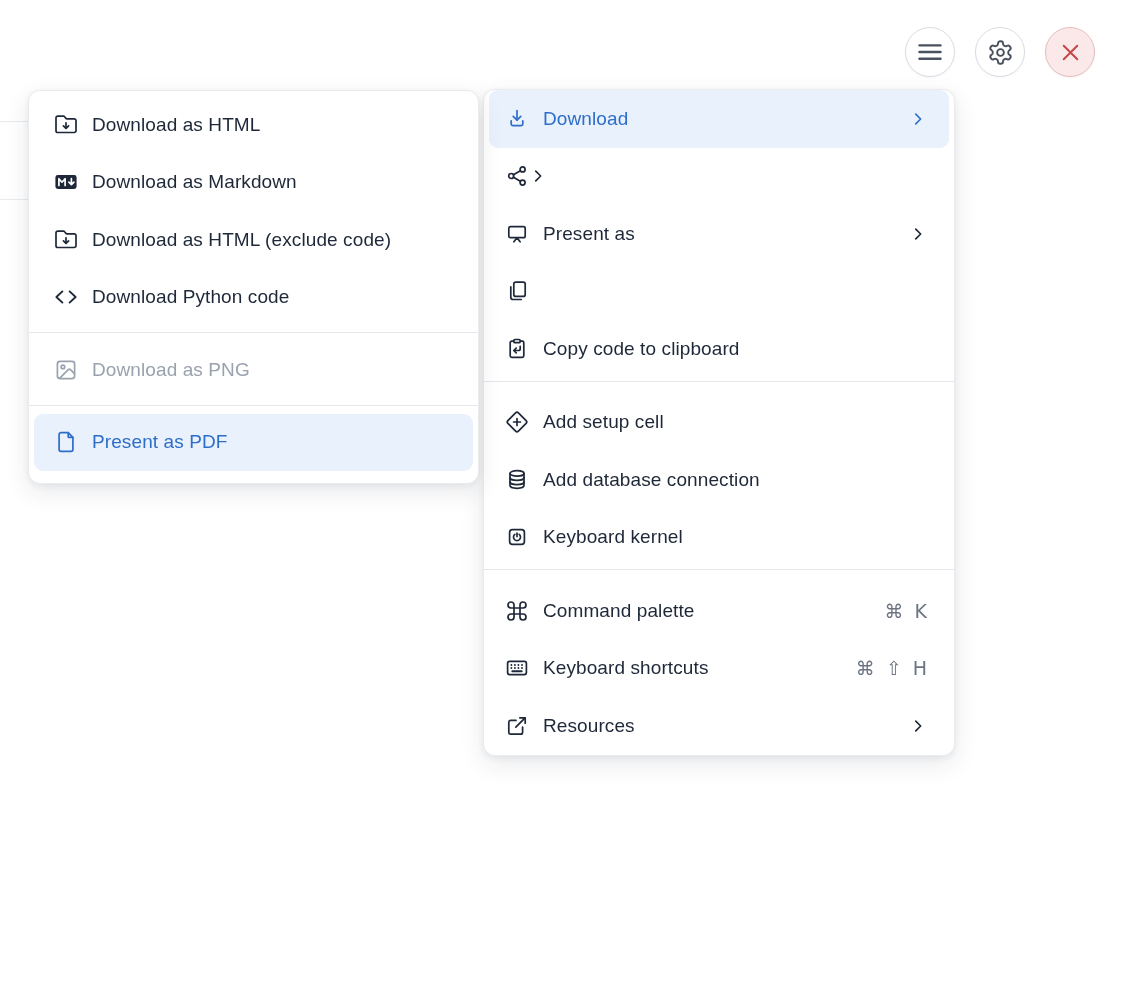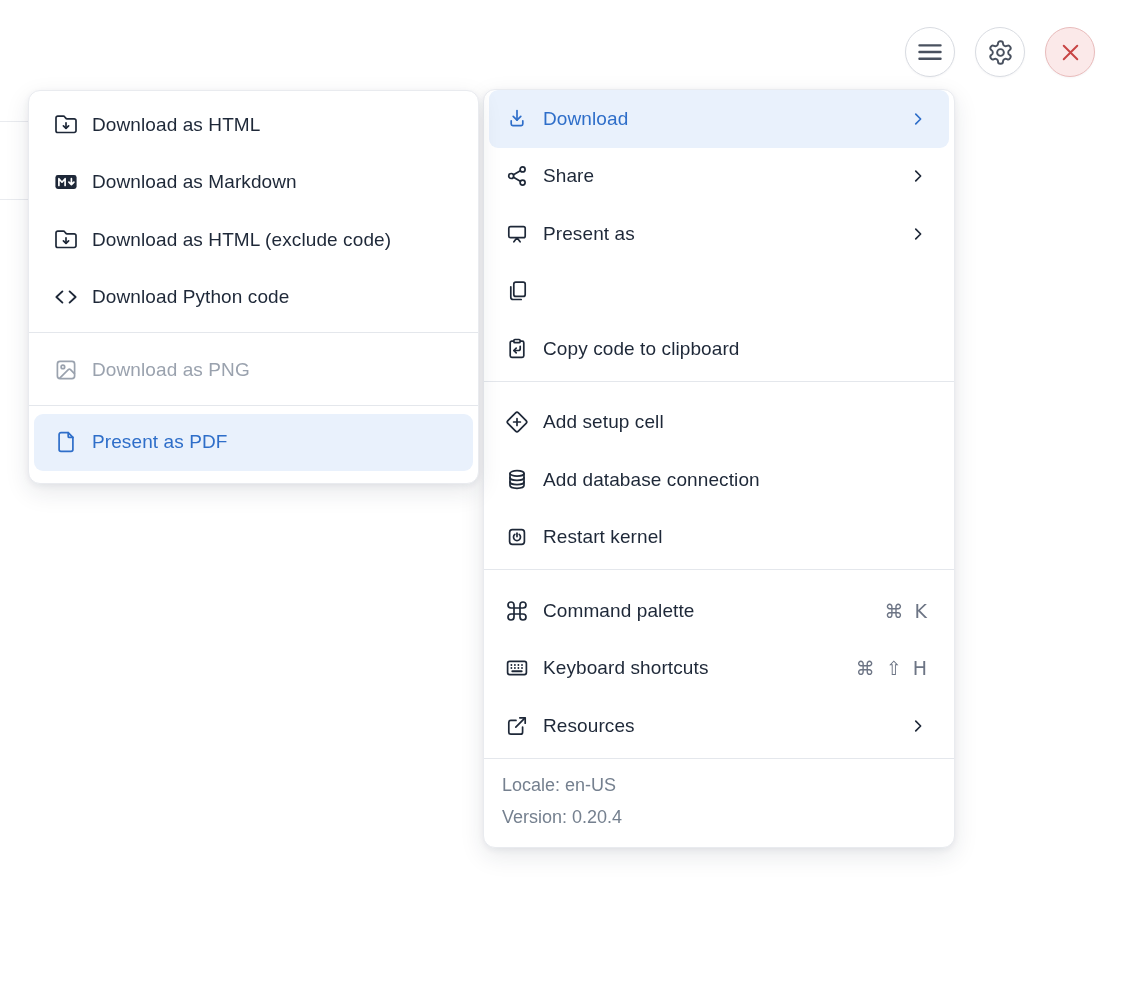--- a/index.html
+++ b/index.html
@@ -101,21 +101,20 @@
       <div class="menu-row">
         <span class="icon">
           <svg viewBox="0 0 24 24" fill="none" stroke="currentColor" stroke-width="1.7" stroke-linecap="round" stroke-linejoin="round">
             <circle cx="17.6" cy="5.4" r="2.5"></circle>
             <circle cx="6.2" cy="12" r="2.5"></circle>
             <circle cx="17.6" cy="18.6" r="2.5"></circle>
             <path d="m8.5 10.8 6.8-4.1"></path>
             <path d="m8.5 13.2 6.8 4.1"></path>
           </svg>
         </span>
-        <span class="label">Share</span>
         <span class="chev">
           <svg viewBox="0 0 24 24" fill="none" stroke="currentColor" stroke-width="2.2" stroke-linecap="round" stroke-linejoin="round">
             <path d="m9 5.5 6.5 6.5L9 18.5"></path>
           </svg>
         </span>
       </div>
       <div class="menu-row">
         <span class="icon">
           <svg viewBox="0 0 24 24" fill="none" stroke="currentColor" stroke-width="1.7" stroke-linecap="round" stroke-linejoin="round">
             <rect x="3.8" y="4.6" width="16.4" height="11" rx="1.7"></rect>
@@ -170,21 +169,21 @@
         <span class="label">Add database connection</span>
       </div>
       <div class="menu-row">
         <span class="icon">
           <svg viewBox="0 0 24 24" fill="none" stroke="currentColor" stroke-width="1.7" stroke-linecap="round" stroke-linejoin="round">
             <rect x="4.6" y="4.6" width="14.8" height="14.8" rx="2.8"></rect>
             <path d="M12 8.2v3.4"></path>
             <path d="M9.8 9.4a3.5 3.5 0 1 0 4.4 0"></path>
           </svg>
         </span>
-        <span class="label">Restart kernel</span>
+        <span class="label">Keyboard kernel</span>
       </div>
       <div class="menu-sep"></div>
       <div class="menu-row">
         <span class="icon">
           <svg viewBox="0 0 24 24" fill="none" stroke="currentColor" stroke-width="1.7" stroke-linecap="round" stroke-linejoin="round">
             <path d="M15 6v12a3 3 0 1 0 3-3H6a3 3 0 1 0 3 3V6a3 3 0 1 0-3 3h12a3 3 0 1 0-3-3"></path>
           </svg>
         </span>
         <span class="label">Command palette</span>
         <span class="shortcut">
@@ -214,24 +213,20 @@
             <path d="M17.6 13v5.2a2 2 0 0 1-2 2H5.8a2 2 0 0 1-2-2V8.4a2 2 0 0 1 2-2H11"></path>
           </svg>
         </span>
         <span class="label">Resources</span>
         <span class="chev">
           <svg viewBox="0 0 24 24" fill="none" stroke="currentColor" stroke-width="2.2" stroke-linecap="round" stroke-linejoin="round">
             <path d="m9 5.5 6.5 6.5L9 18.5"></path>
           </svg>
         </span>
       </div>
-      <div class="menu-footer">
-        <div>Locale: en-US</div>
-        <div>Version: 0.20.4</div>
-      </div>
     </div>
 
   <div class="menu-panel download-submenu" id="download-submenu">
       <div class="menu-row">
         <span class="icon">
           <svg viewBox="0 0 24 24" fill="none" stroke="currentColor" stroke-width="1.7" stroke-linecap="round" stroke-linejoin="round">
             <path d="M20.2 19.5a1.8 1.8 0 0 0 1.8-1.8V7.6a1.8 1.8 0 0 0-1.8-1.8h-7.1a1.8 1.8 0 0 1-1.5-.8l-.8-1.1a1.8 1.8 0 0 0-1.5-.8H3.8A1.8 1.8 0 0 0 2 4.9v12.8a1.8 1.8 0 0 0 1.8 1.8Z"></path>
             <path d="M12 9.8v5.4"></path>
             <path d="m9.4 12.8 2.6 2.6 2.6-2.6"></path>
           </svg>

